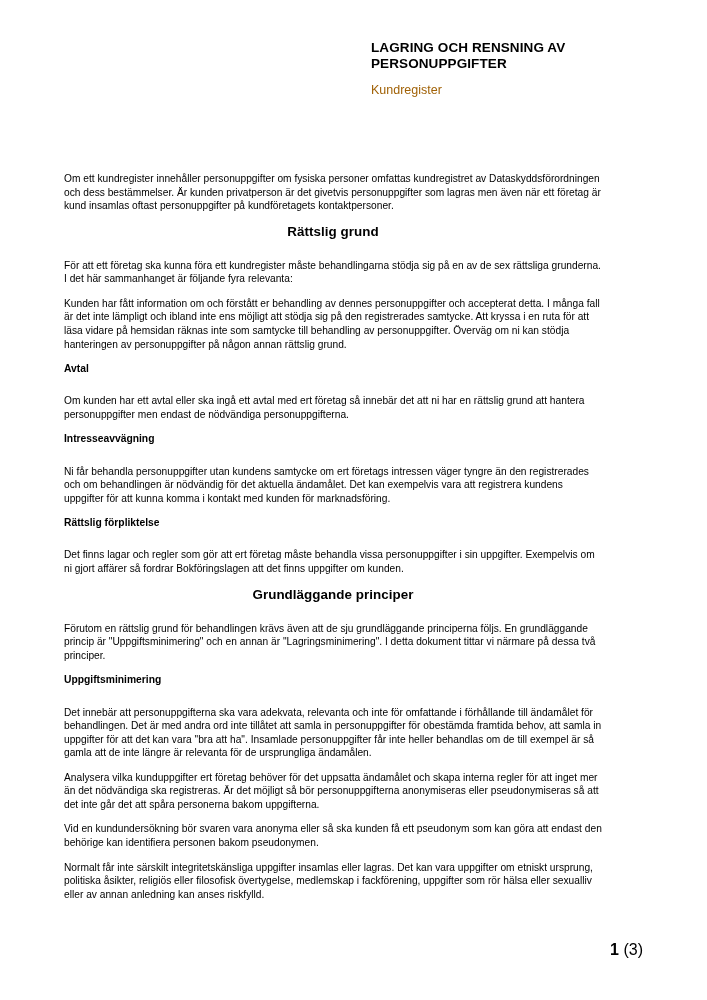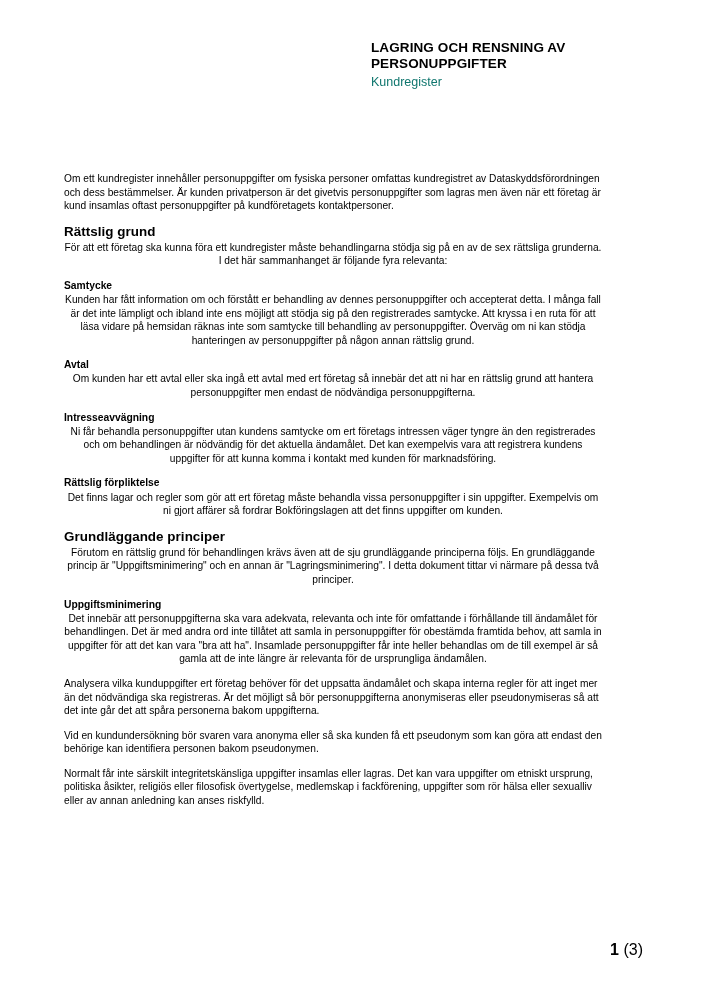--- a/index.html
+++ b/index.html
@@ -37,22 +37,22 @@
     font-weight: bold;
     line-height: 1.22;
     letter-spacing: 0.1px;
     margin: 0;
     color: #000;
   }
   .doc-subtitle {
     font-size: 12.5px;
     font-weight: normal;
     line-height: 1.25;
-    margin: 2px 0 0 0;
-    color: #0f766e;
+    margin: 10px 0 0 0;
+    color: #a16207;
   }
 
   
   .body-col {
     position: absolute;
     left: 64px;
     top: 172px;
     width: 538px;
   }
 
@@ -64,34 +64,34 @@
     color: #000;
     letter-spacing: 0.01px;
   }
 
   h2.h-major {
     font-size: 13.4px;
     font-weight: bold;
     line-height: 1.2;
     margin: 10px 0 1px 0;
     letter-spacing: 0.05px;
+    text-align: center;
   }
 
   h3.h-minor {
     font-size: 10.3px;
     font-weight: bold;
     line-height: 1.28;
     margin: 6px 0 0px 0;
   }
 
   
   h2.h-major + p.para,
   h3.h-minor + p.para {
-    margin-top: 1px;
-    text-align: center;
+    margin-top: 19px;
   }
 
   
   .footer {
     position: absolute;
     left: 0;
     right: 0;
     top: 940px;
     width: 707px;
   }
@@ -123,21 +123,20 @@
     <div class="doc-subtitle">Kundregister</div>
   </div>
 
   <div class="body-col">
 
     <p class="para">Om ett kundregister innehåller personuppgifter om fysiska personer omfattas kundregistret av Dataskyddsförordningen och dess bestämmelser. Är kunden privatperson är det givetvis personuppgifter som lagras men även när ett företag är kund insamlas oftast personuppgifter på kundföretagets kontaktpersoner.</p>
 
     <h2 class="h-major">Rättslig grund</h2>
     <p class="para">För att ett företag ska kunna föra ett kundregister måste behandlingarna stödja sig på en av de sex rättsliga grunderna. I det här sammanhanget är följande fyra relevanta:</p>
 
-    <h3 class="h-minor">Samtycke</h3>
     <p class="para">Kunden har fått information om och förstått er behandling av dennes personuppgifter och accepterat detta. I många fall är det inte lämpligt och ibland inte ens möjligt att stödja sig på den registrerades samtycke. Att kryssa i en ruta för att läsa vidare på hemsidan räknas inte som samtycke till behandling av personuppgifter. Överväg om ni kan stödja hanteringen av personuppgifter på någon annan rättslig grund.</p>
 
     <h3 class="h-minor">Avtal</h3>
     <p class="para">Om kunden har ett avtal eller ska ingå ett avtal med ert företag så innebär det att ni har en rättslig grund att hantera personuppgifter men endast de nödvändiga personuppgifterna.</p>
 
     <h3 class="h-minor">Intresseavvägning</h3>
     <p class="para">Ni får behandla personuppgifter utan kundens samtycke om ert företags intressen väger tyngre än den registrerades och om behandlingen är nödvändig för det aktuella ändamålet. Det kan exempelvis vara att registrera kundens uppgifter för att kunna komma i kontakt med kunden för marknadsföring.</p>
 
     <h3 class="h-minor">Rättslig förpliktelse</h3>
     <p class="para">Det finns lagar och regler som gör att ert företag måste behandla vissa personuppgifter i sin uppgifter. Exempelvis om ni gjort affärer så fordrar Bokföringslagen att det finns uppgifter om kunden.</p>

